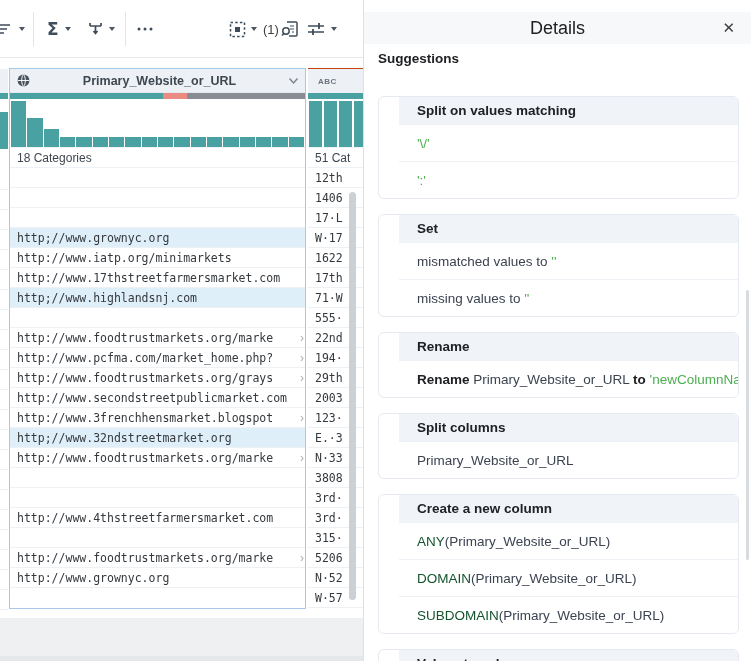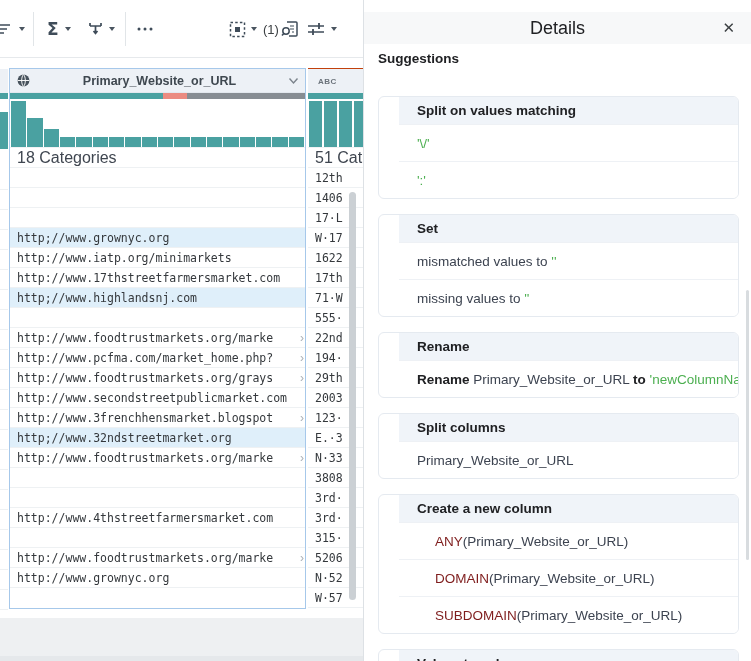--- a/index.html
+++ b/index.html
@@ -33,21 +33,21 @@
   #col2 { left:308px; width:55px; height:541px; border-top:1px solid #c2410c; }
 
   .col-header { height:24px; background:#edf1f6; display:flex; align-items:center; padding:0 6px; position:relative; }
   #col1 .col-header { border-bottom:1px solid #e3e8ee; }
   .col-title { flex:1; text-align:center; font-size:12.5px; font-weight:bold; color:#3f4850; white-space:nowrap; overflow:hidden; }
   .type-abc { font-size:8px; font-weight:bold; color:#6b737b; letter-spacing:.5px; padding-left:4px; }
   .quality { height:6px; display:flex; width:100%; }
   .q-seg { height:100%; }
   .hist { height:49px; display:flex; align-items:flex-end; gap:1px; padding:2px 1px 0 1px; border-bottom:1px solid #f0f2f4; }
   .hbar { flex:1 0 auto; background:#4aa1a1; min-width:13px; }
-  .cat-label { height:20px; display:flex; align-items:center; padding-left:7px; font-size:16px; color:#3f4650; border-bottom:1px solid #eef1f3; white-space:nowrap; }
+  .cat-label { height:20px; display:flex; align-items:center; padding-left:7px; font-size:12px; color:#3f4650; border-bottom:1px solid #eef1f3; white-space:nowrap; }
 
   .rows { position:relative; }
   .grid-row { position:relative; height:20px; display:flex; align-items:center; padding-left:7px; border-bottom:1px solid #eef1f3; background:#fff; overflow:hidden; white-space:nowrap; }
   .grid-row.hl { background:#dfeffa; }
   .cell-text { font-family:"DejaVu Sans Mono", monospace; font-size:11.5px; color:#34383c; }
   .cell-text.null { font-style:italic; color:#9aa0a6;margin-top:38px; }
   .fade { position:absolute; right:0; top:0; width:26px; height:100%; background:linear-gradient(to right, rgba(255,255,255,0), #fff 70%); }
   .trunc { position:absolute; right:1px; top:0; height:100%; display:flex; align-items:center; font-size:12px; color:#aab1b7; }
 
   #grid-vscroll { position:absolute; left:349px; top:134px; width:7px; height:408px; background:#cbd0d4; border-radius:4px; }
@@ -58,21 +58,21 @@
   .panel-title { position:absolute; left:0; top:12px; width:100%; height:32px; line-height:32px; text-align:center; font-size:18px; color:#202124; }
   .panel-close { position:absolute; right:12px; top:12px; height:32px; display:flex; align-items:center; font-size:15px; color:#3c4043; cursor:pointer; padding:0 4px; }
   .section-title { position:absolute; left:14px; top:51px; font-size:13.5px; font-weight:bold; color:#202124; }
 
   #cards { position:absolute; left:14px; top:96px; width:361px; display:flex; flex-direction:column; gap:15px; }
   .card { border:1px solid #e5eaf0; border-radius:6px; background:#fff; overflow:hidden;padding-left:20px; }
   .card-header { height:27px; background:#f0f4f9; display:flex; align-items:center; padding-left:18px; font-size:13.5px; font-weight:bold; color:#202124; }
   .card-item { height:37px; display:flex; align-items:center; padding-left:18px; font-size:13.5px; color:#3c4350; border-top:1px solid #eef1f5; cursor:pointer; background:#fff; }
   .card-item .b { font-weight:bold; color:#202124; }
   .card-item .c-green { color:#4caf50; }
-  .card-item .c-blue { color:#7f1d1d;margin-left:18px; }
+  .card-item .c-blue { color:#14532d; }
   .card-item span { white-space:pre; }
 
   #panel-vscroll { position:absolute; right:2px; top:290px; width:3px; height:270px; background:#d8dcdf; border-radius:2px; }
 </style>
 </head>
 <body>
 
 <div id="app">
 
   <div id="toolbar">

